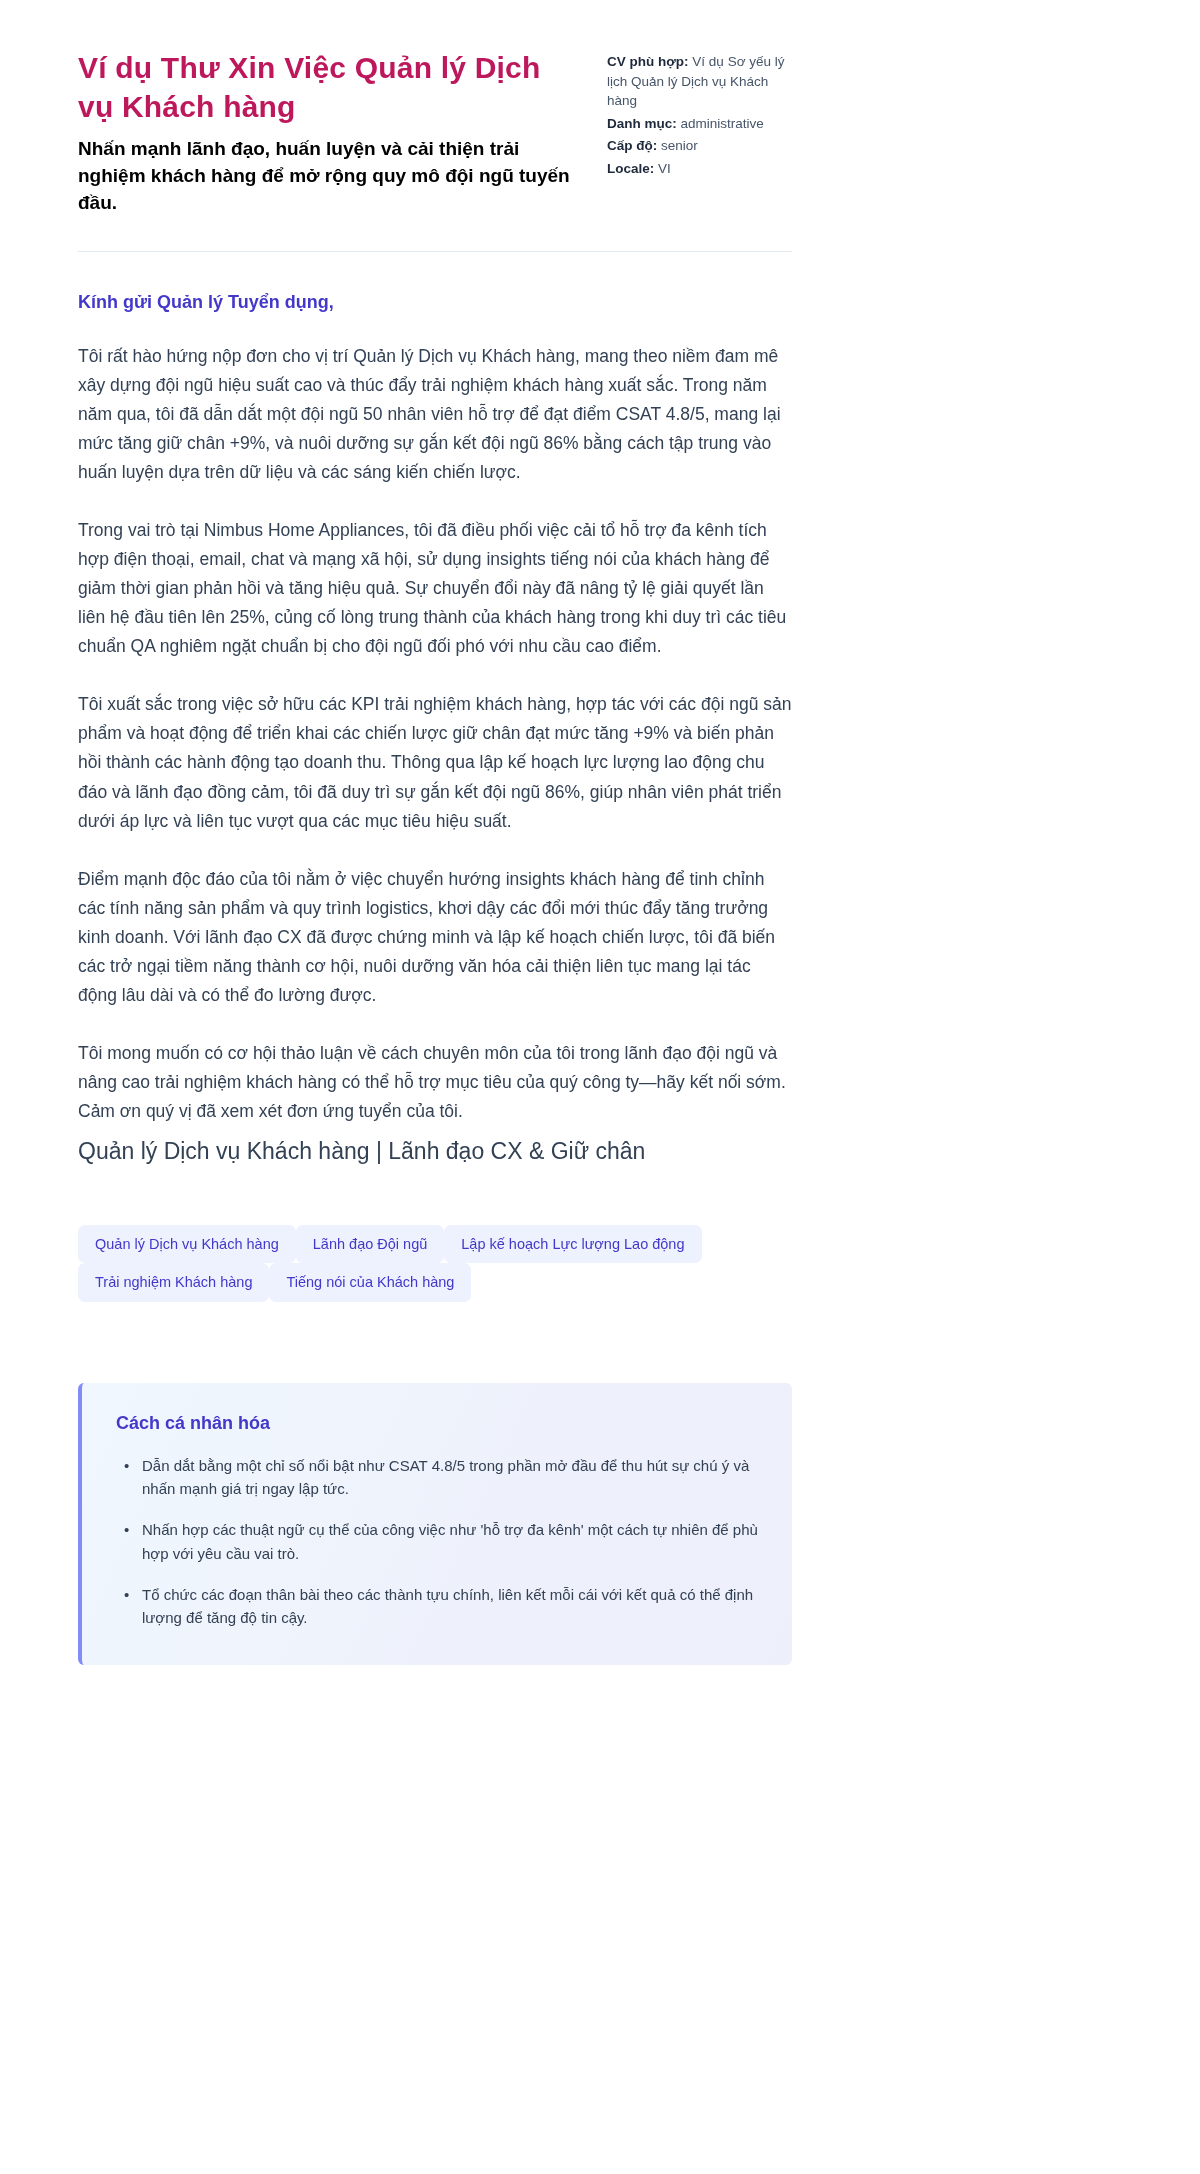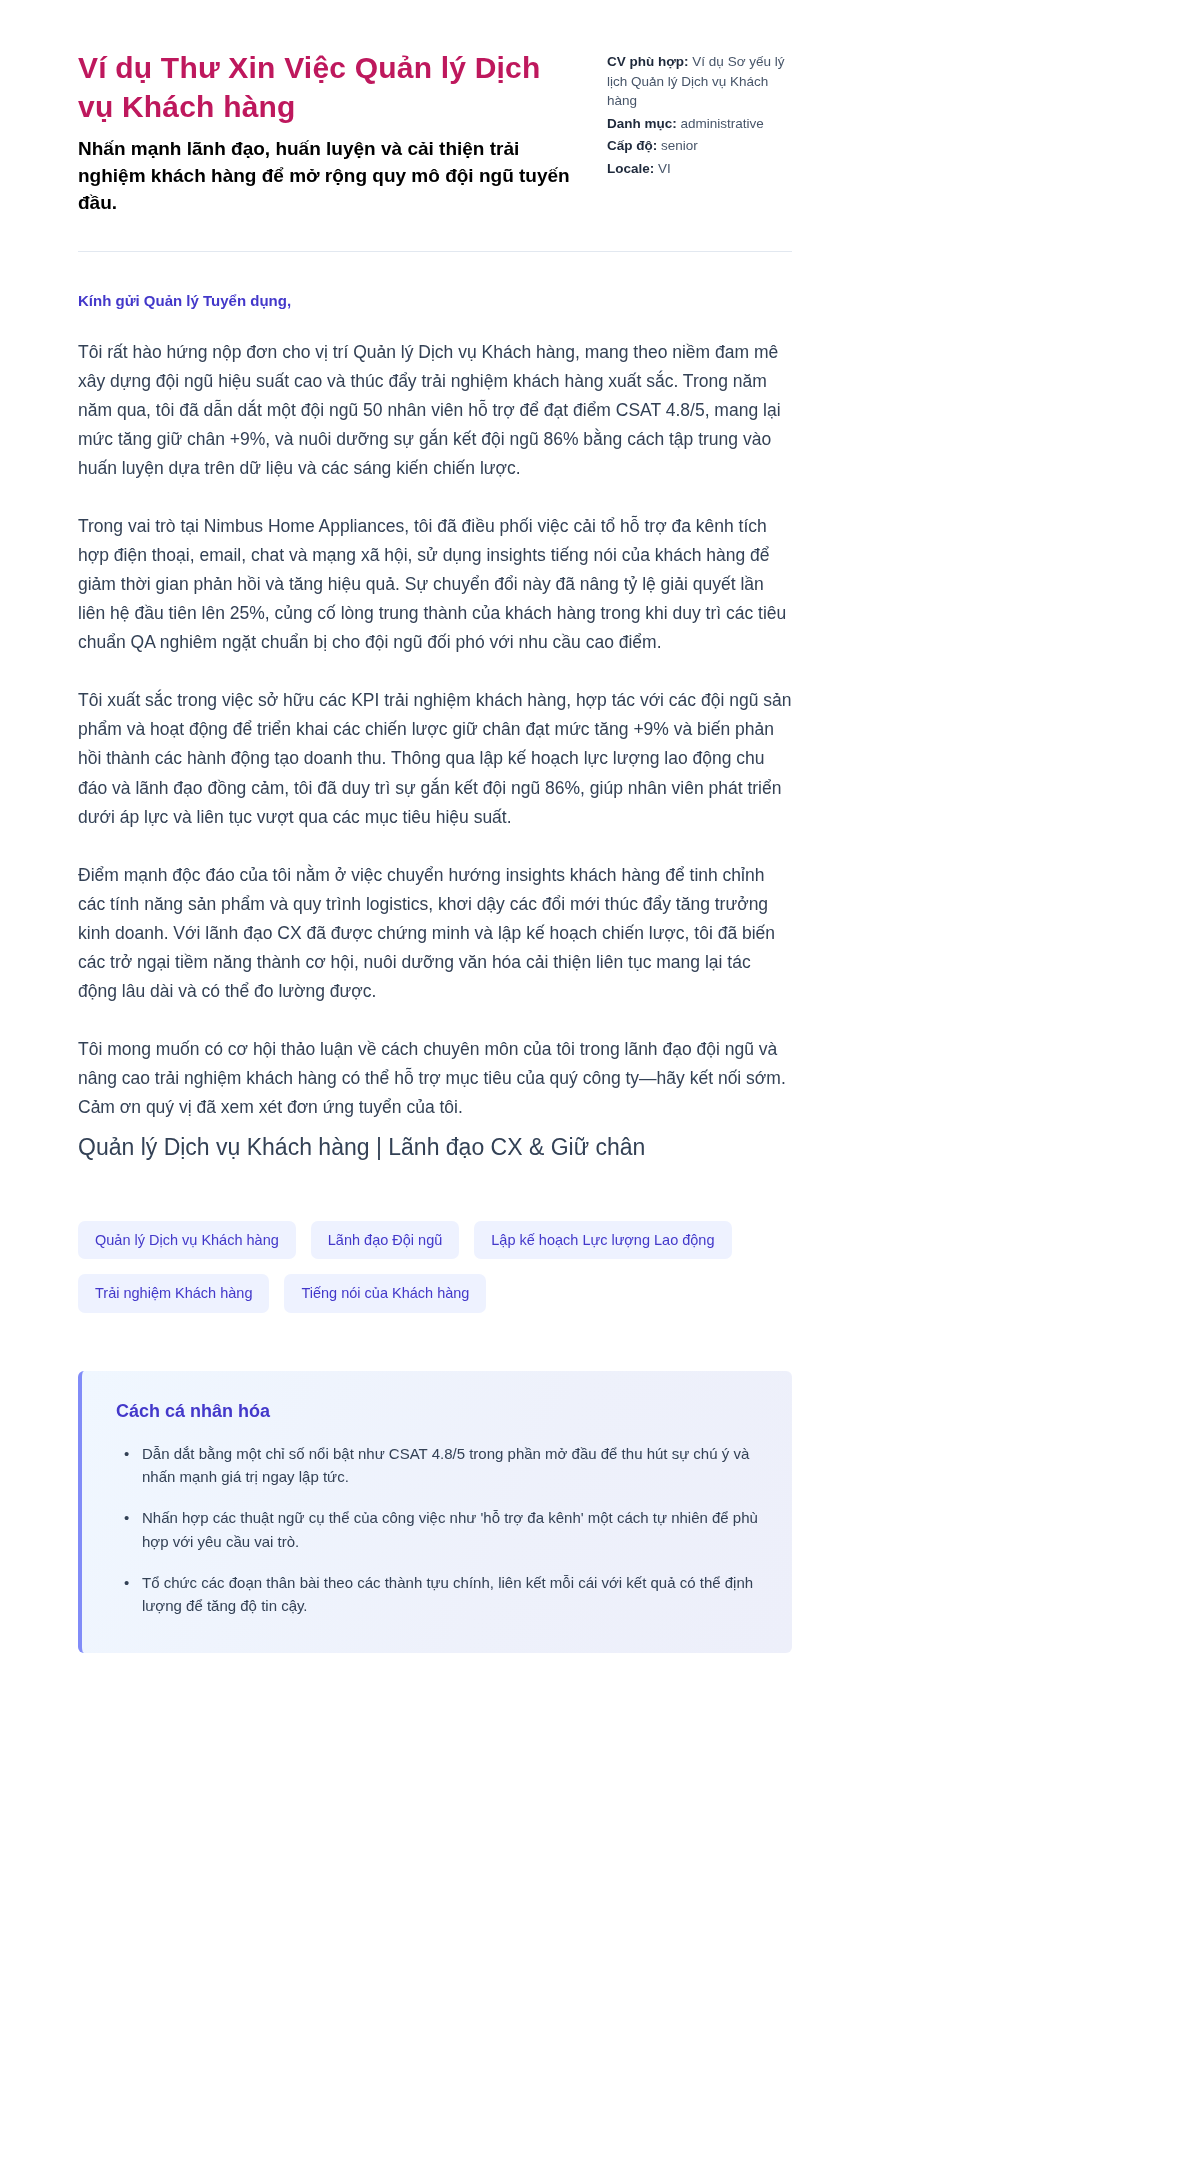--- a/index.html
+++ b/index.html
@@ -43,21 +43,21 @@
   }
   .meta-row { margin-bottom: 3px; }
   .meta-label { font-weight: 700; color: #1e293b; }
   hr.divider {
     border: none;
     border-top: 1px solid #e2e8f0;
     margin-top: 34px;
   }
   .salutation {
     margin-top: 40px;
-    font-size: 15px;
+    font-size: 18px;
     font-weight: 700;
     color: #4338ca;
   }
   .para {
     margin-top: 29px;
     font-size: 17.5px;
     line-height: 1.66;
     color: #334155;
   }
   .sig-name {
@@ -68,34 +68,33 @@
   }
   .sig-title {
     margin-top: 12px;
     font-size: 23px;
     color: #334155;
   }
   .tags {
     margin-top: 60px;
     display: flex;
     flex-wrap: wrap;
-    gap: 15px;
   }
   .tag {
     display: inline-block;
     background: #eef2ff;
     color: #4338ca;
     font-size: 14.5px;
     line-height: 1;
     padding: 12px 17px;
     border-radius: 7px;
     white-space: nowrap;
   }
   .tips {
-    margin-top: 58px;
+    margin-top: 81px;
     background: linear-gradient(115deg, #f0f7ff 0%, #eef1fb 60%, #edeffa 100%);
     border-left: 4px solid #818cf8;
     border-radius: 6px;
     padding: 30px 34px 18px 34px;
   }
   .tips h2 {
     font-size: 18px;
     font-weight: 700;
     color: #4338ca;
     margin-bottom: 20px;

